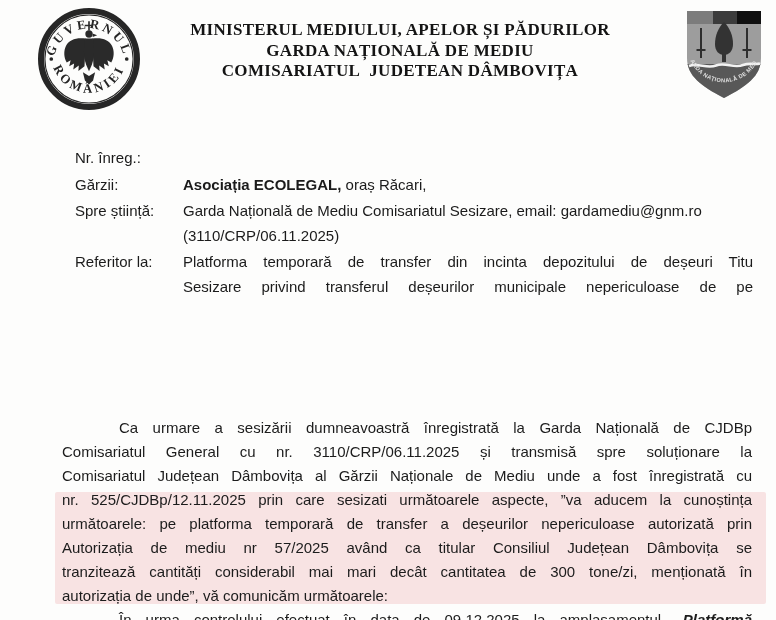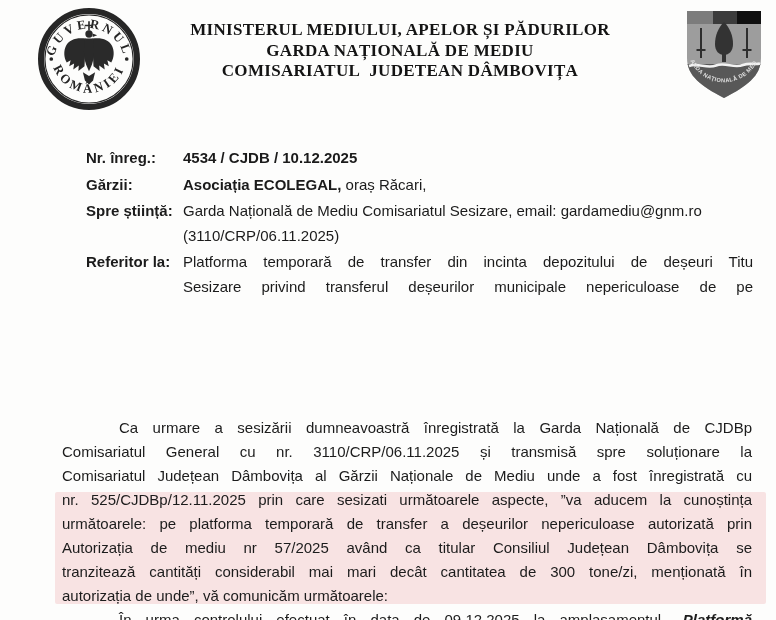--- a/index.html
+++ b/index.html
@@ -14,21 +14,21 @@
   .title{position:absolute;left:0;right:0;top:20px;text-align:center;
          transform:translateX(12px);
          font-family:"Liberation Serif","DejaVu Serif",serif;
          font-weight:700;font-size:17px;line-height:20.5px;
          letter-spacing:.3px;color:#141414;}
 
   
   .fields{position:absolute;left:75px;right:23px;top:146px;
           font-size:15px;line-height:24.5px;}
   .frow{display:grid;grid-template-columns:108px 1fr;margin-bottom:2px;}
-  .flabel{font-weight:700;margin-left:11px;}
+  .flabel{font-weight:400;}
   .b{font-weight:700;}
   .just{text-align:justify;text-align-last:justify;}
 
   
   .hlband{position:absolute;left:55px;top:492px;width:711px;height:112px;
           border-radius:2px;z-index:0;}
   .bodytext{position:absolute;left:62px;right:24px;top:416px;z-index:1;
             font-size:15px;line-height:24px;color:#1c1c1c;}
   .jl{text-align:justify;text-align-last:justify;}
   .ind{text-indent:57px;}
@@ -106,21 +106,20 @@
       </g>
       <text font-size="5.6" font-weight="700" fill="#e3e3e3" letter-spacing="0.4" font-family="Liberation Sans, sans-serif">
         <textPath href="#crestArc" startOffset="50%" text-anchor="middle">GARDA NAȚIONALĂ DE MEDIU</textPath>
       </text>
     </g>
   </svg>
 
   <div class="fields">
     <div class="frow">
       <span class="flabel">Nr. înreg.:</span>
-      <span class="b">4534 / CJDB / 10.12.2025</span>
     </div>
     <div class="frow">
       <span class="flabel">Gărzii:</span>
       <span>
         <span class="b">Asociația ECOLEGAL,</span><span> oraș Răcari,</span><br>
       </span>
     </div>
     <div class="frow">
       <span class="flabel">Spre știință:</span>
       <span>

